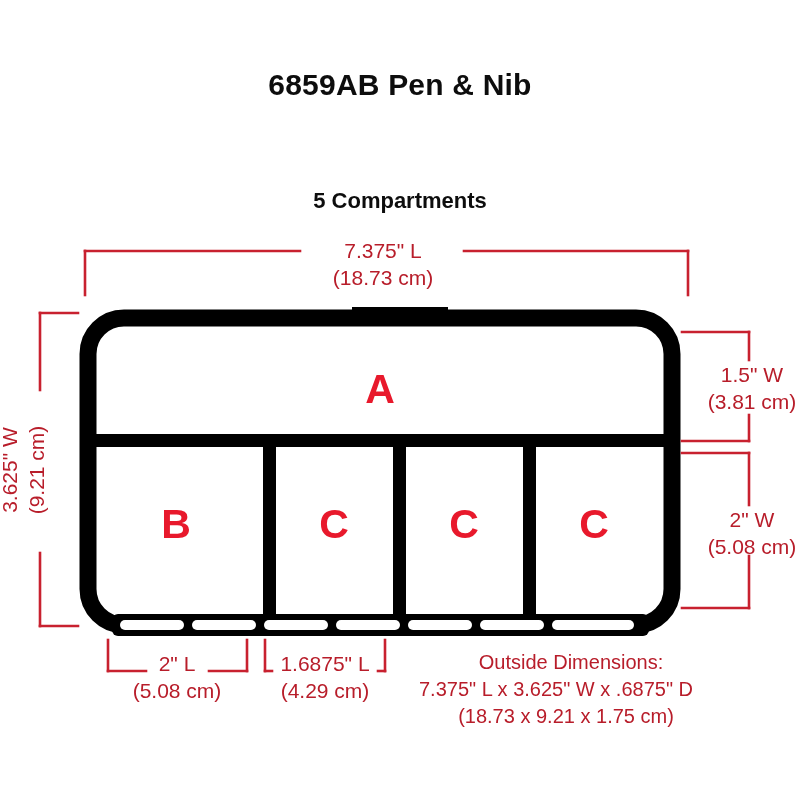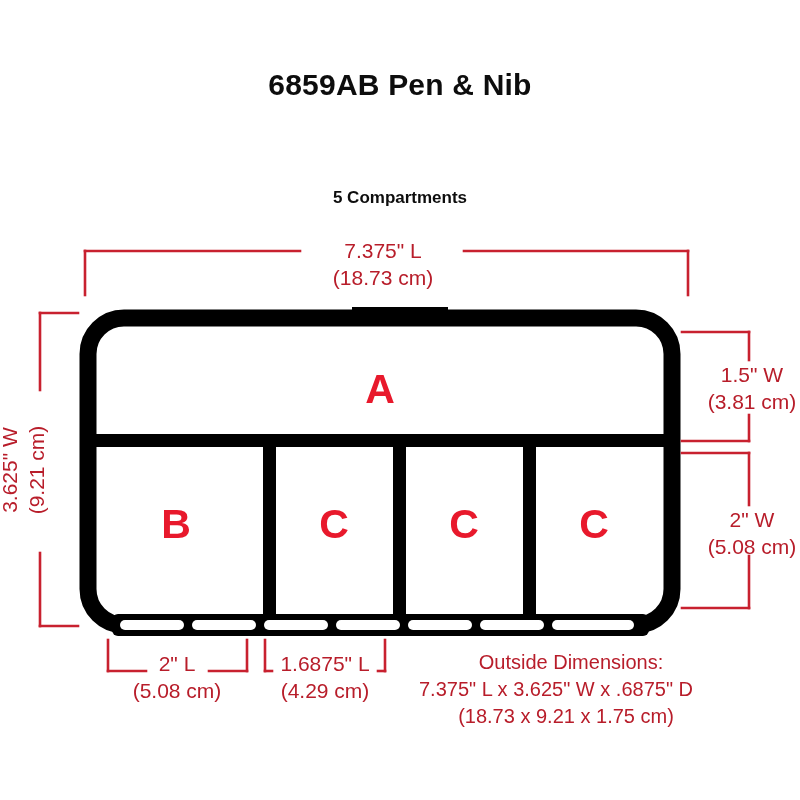--- a/index.html
+++ b/index.html
@@ -31,21 +31,21 @@
     font-weight: bold;
     color: #0d0d0d;
     letter-spacing: 0.2px;
   }
   .subtitle {
     position: absolute;
     left: 0;
     top: 188px;
     width: 800px;
     text-align: center;
-    font-size: 17px;
+    font-size: 22px;
     font-weight: bold;
     color: #0d0d0d;
   }
   svg.diagram {
     position: absolute;
     left: 0;
     top: 0;
     width: 800px;
     height: 800px;
     display: block;

